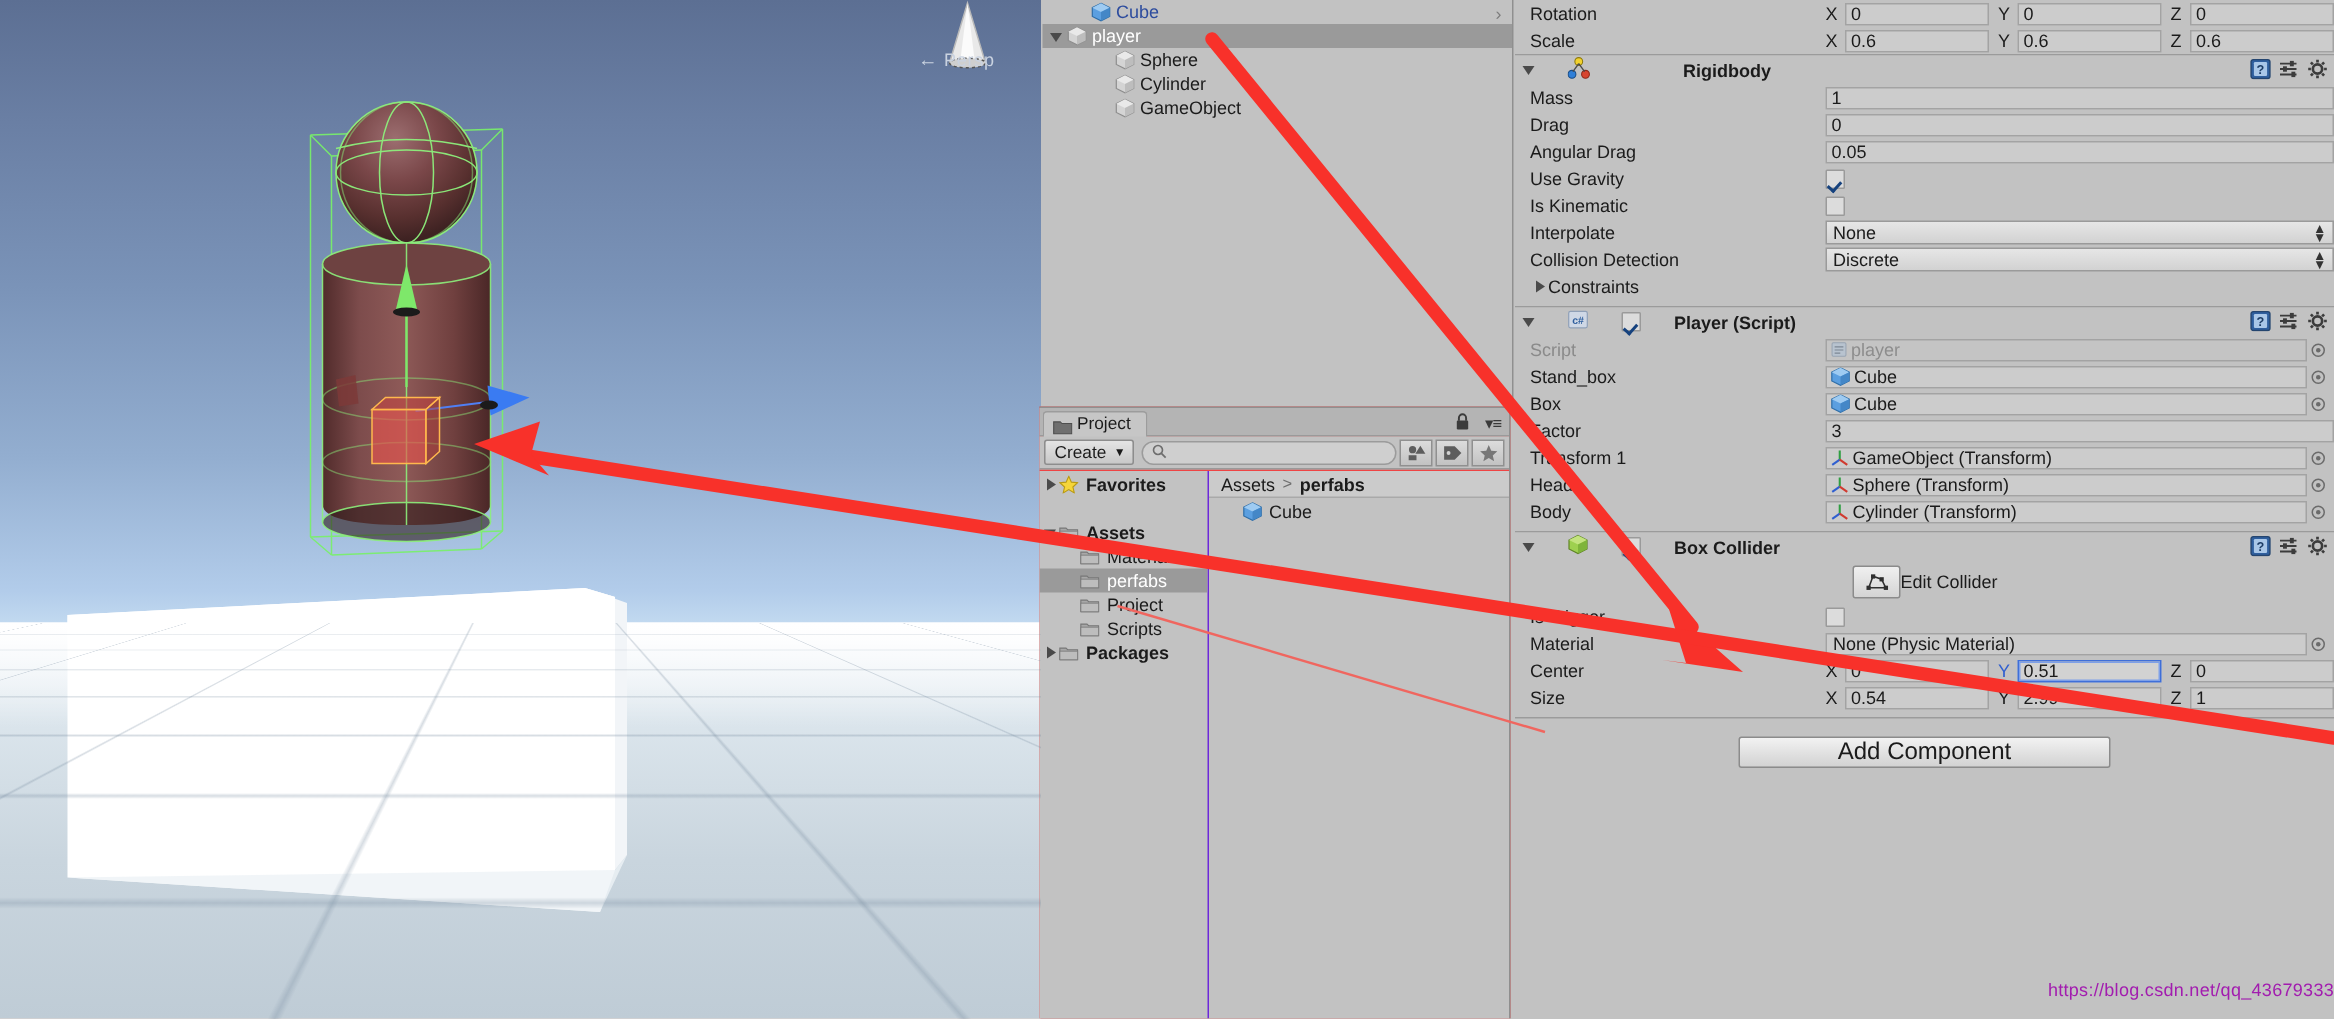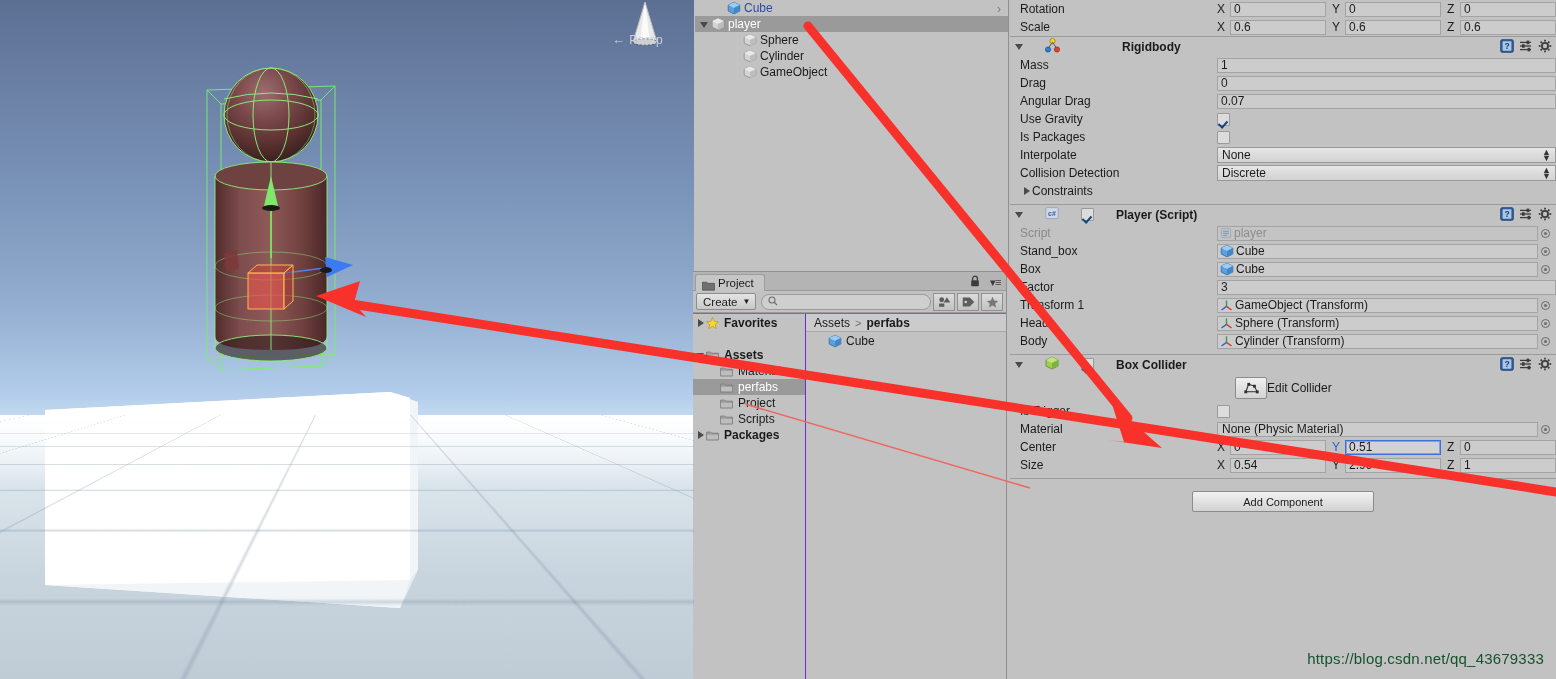--- a/index.html
+++ b/index.html
@@ -241,32 +241,32 @@
   }
   .edit-collider-row {
     height: 28px; display: flex; align-items: center; padding-left: 225px; font-size: 12px;
   }
   .edit-collider-btn {
     width: 32px; height: 22px; background: linear-gradient(to bottom,#f0f0f0,#d4d4d4);
     border: 1px solid #8b8b8b; border-radius: 2px; display: flex; align-items: center; justify-content: center;
   }
   #add-component-wrap { padding: 12px 0 0 0; display: flex; justify-content: center; }
   #add-component {
-    width: 182px; height: 21px; background: linear-gradient(to bottom,#f2f2f2,#d2d2d2);
-    border: 1px solid #8b8b8b; border-radius: 2px; font-size: 11px;
+    width: 248px; height: 21px; background: linear-gradient(to bottom,#f2f2f2,#d2d2d2);
+    border: 1px solid #8b8b8b; border-radius: 2px; font-size: 16px;
     display: flex; align-items: center; justify-content: center;
   }
   .comp-spacer { height: 4px; }
 
   
   #annotations { position: absolute; left:0; top:0; width: 1556px; height: 679px; pointer-events: none; }
 
   
   #watermark {
-    position: absolute; right: 12px; bottom: 12px; color: #14532d; font-size: 15px;
+    position: absolute; right: 0; bottom: 12px; color: #a21caf; font-size: 12px;
     letter-spacing: .2px; font-family: "Liberation Sans", sans-serif;
   }
 </style>
 </head>
 <body>
 
 <div id="root">
 
   <div id="scene-view">
     <div id="ground"></div>
@@ -647,28 +647,28 @@
     <div class="row">
       <span class="lbl">Mass</span>
       <span class="field">1</span>
     </div>
     <div class="row">
       <span class="lbl">Drag</span>
       <span class="field">0</span>
     </div>
     <div class="row">
       <span class="lbl">Angular Drag</span>
-      <span class="field">0.07</span>
+      <span class="field">0.05</span>
     </div>
     <div class="row">
       <span class="lbl">Use Gravity</span>
       <span class="checkbox checked"></span>
     </div>
     <div class="row">
-      <span class="lbl">Is Packages</span>
+      <span class="lbl">Is Kinematic</span>
       <span class="checkbox"></span>
     </div>
     <div class="row">
       <span class="lbl">Interpolate</span>
       <span class="dropdown">
         <span>None</span>
         <span class="dd-arrow">▲<br>▼</span>
       </span>
     </div>
     <div class="row">

